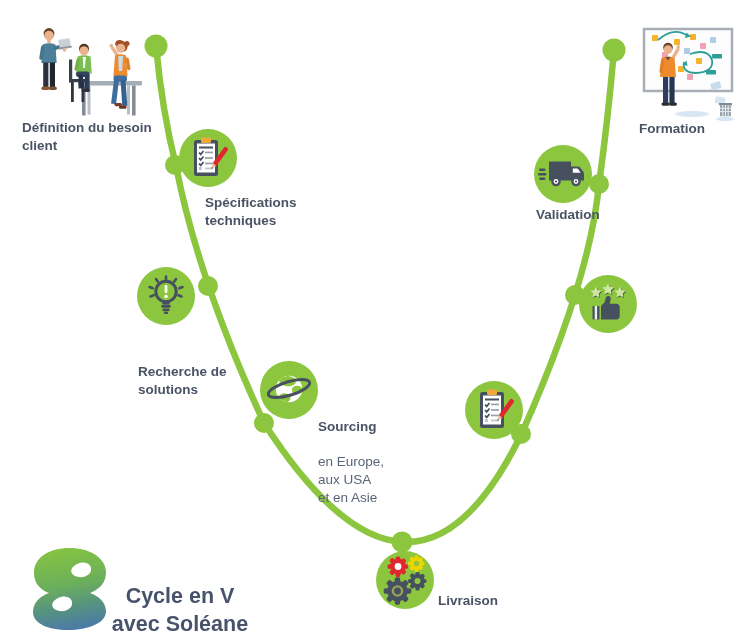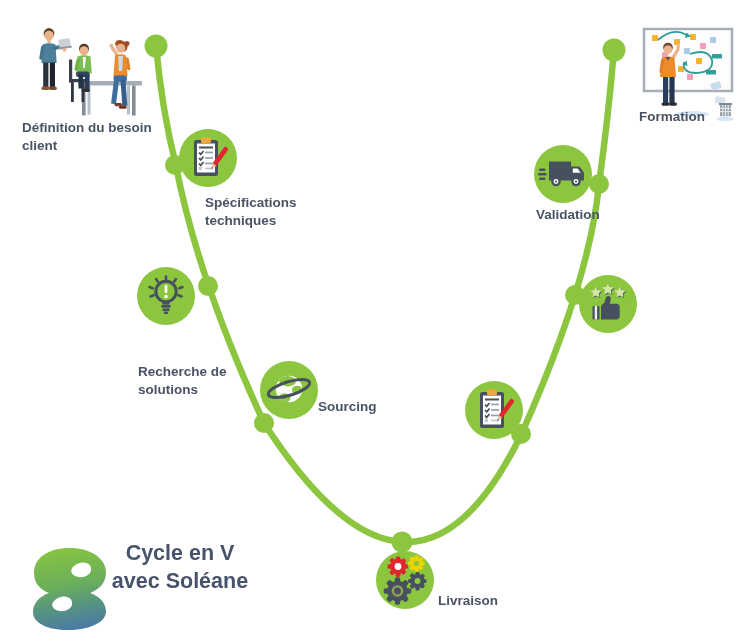--- a/index.html
+++ b/index.html
@@ -5,40 +5,40 @@
   html,body{margin:0;padding:0;background:#fff;}
   .canvas{position:relative;width:746px;height:644px;background:#ffffff;overflow:hidden;
           font-family:"Liberation Sans",sans-serif;}
   .layer{position:absolute;left:0;top:0;}
   .node{position:absolute;width:58px;height:58px;border-radius:50%;background:#8CC63F;
         display:flex;align-items:center;justify-content:center;}
   .label{position:absolute;font-weight:bold;font-size:13.5px;line-height:1.32;
          color:#4A5365;white-space:pre-line;}
   .sub{font-weight:normal;color:#5A6478;white-space:pre-line;}
   .illus{position:absolute;}
-  .brand-title{position:absolute;left:96px;top:540px;width:168px;text-align:center;
+  .brand-title{position:absolute;left:96px;top:583px;width:168px;text-align:center;
          font-weight:bold;font-size:21.5px;line-height:1.28;color:#47536B;white-space:pre-line;}
   
   #node-specs{left:179px;top:129px;}
   #node-bulb{left:137px;top:267px;}
   #node-globe{left:260px;top:361px;}
   #node-gears{left:376px;top:551px;}
   #node-tests{left:465px;top:381px;}
   #node-thumbs{left:579px;top:275px;}
   #node-truck{left:534px;top:145px;}
   
   #lbl-definition{left:22px;top:119px;}
   #lbl-specs{left:205px;top:194px;}
   #lbl-recherche{left:138px;top:333px;margin-top:30px;}
-  #lbl-sourcing{left:318px;top:380px;}
+  #lbl-sourcing{left:318px;top:400px;}
   #lbl-validation{left:438px;top:592px;}
   #lbl-tests{left:437px;top:441px;}
   #lbl-coordination{left:581px;top:341px;}
   #lbl-livraison{left:536px;top:206px;}
-  #lbl-formation{left:639px;top:108px;}
+  #lbl-formation{left:639px;top:120px;}
 </style>
 </head>
 <body>
 
 <div class="canvas">
 
   <svg class="layer" width="746" height="644" viewBox="0 0 746 644">
     <path d="M156,46 Q162,110 176,166 Q198,279.5 264,423 Q413.5,655 521,435 Q590,280.5 599,184 Q608,120 614,50" fill="none" stroke="#8CC63F" stroke-width="6.5" stroke-linecap="round"></path>
     <g fill="#8CC63F">
       <circle cx="156" cy="46" r="11.5"></circle>
@@ -321,20 +321,23 @@
   </div>
 
   <div class="label" id="lbl-definition">Définition du besoin
 client</div>
   <div class="label" id="lbl-specs">Spécifications
 techniques</div>
   <div class="label" id="lbl-recherche">Recherche de
 solutions</div>
   <div class="label" id="lbl-sourcing">
     <div>Sourcing</div>
+    <div class="sub">en Europe,
+aux USA
+et en Asie</div>
   </div>
   <div class="label" id="lbl-validation">Livraison</div>
   <div class="label" id="lbl-livraison">Validation</div>
   <div class="label" id="lbl-formation">Formation</div>
 
   <svg class="illus" style="left:26px;top:546px;" width="88" height="86" viewBox="0 0 88 86">
     <defs>
       <linearGradient id="lg" x1="0.35" y1="0" x2="0.5" y2="1">
         <stop offset="0" stop-color="#85C441"></stop>
         <stop offset="0.45" stop-color="#6CAF5B"></stop>

